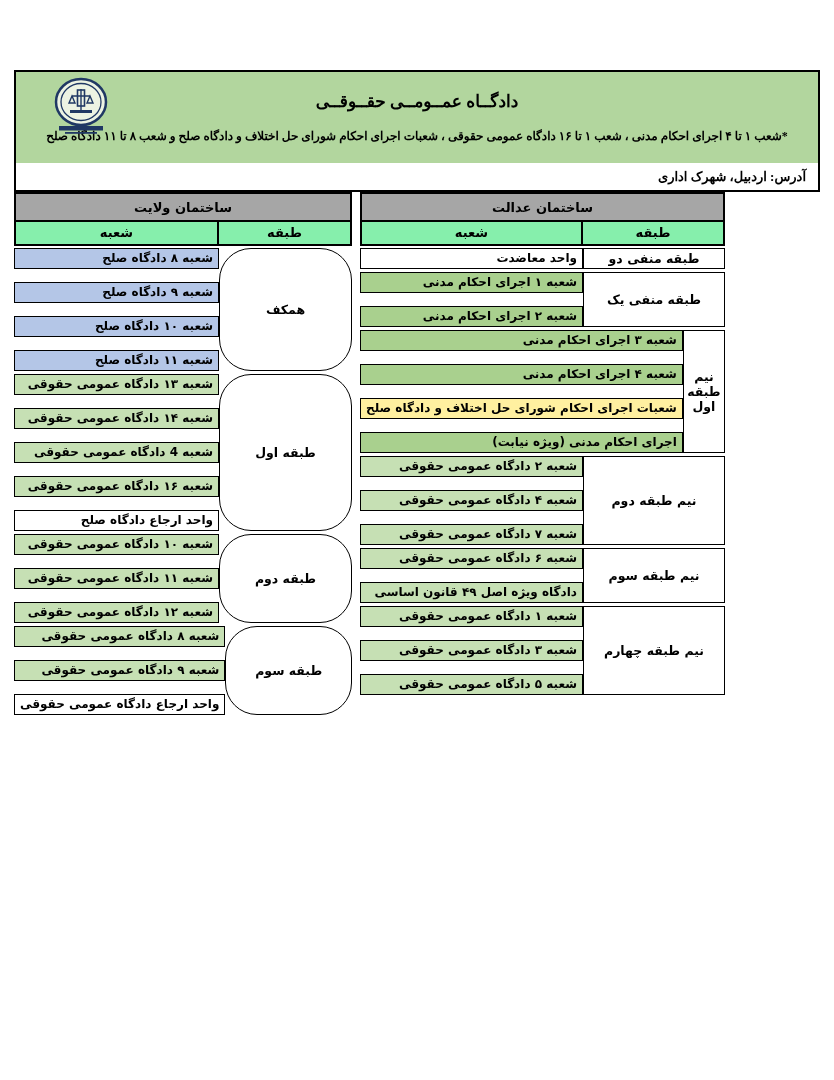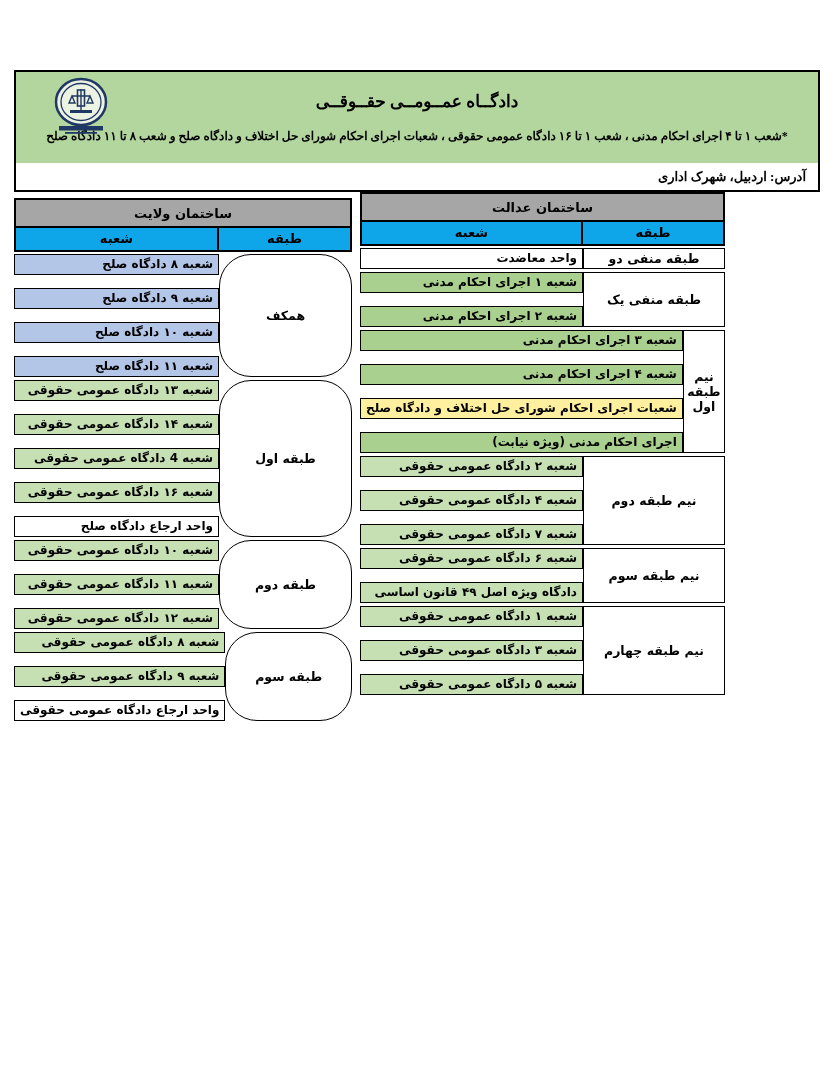--- a/index.html
+++ b/index.html
@@ -14,25 +14,25 @@
   .header-box { border:2px solid #000; background:#fff;font-family:Liberation Serif, serif; }
   .header-green { position:relative; height:91px; background:#b2d69e; }
   .logo { position:absolute; left:32px; top:5px; width:66px; height:58px; }
   .title { text-align:center; padding-top:19px; font-size:17px; letter-spacing:.5px; }
   .subtitle { text-align:center; margin-top:17px; font-size:12px; padding:0 8px; white-space:nowrap; }
   .address { height:27px; line-height:27px; background:#fff; font-size:13px; padding:0 12px; text-align:right; direction:rtl; }
 
   
   .tables { display:flex; gap:8px; margin-top:0; align-items:flex-start; }
   .table { }
-  .t-velayat { width:338px;margin-top:6px; }
+  .t-velayat { width:338px; }
   .t-edalat  { width:365px; }
   .thead { border:2px solid #000; }
   .sec { height:28px; line-height:28px; background:#a6a6a6; text-align:center; font-size:13px; border-bottom:2px solid #000; }
-  .cols { display:flex; height:22px; background:#0ea5e9; }
+  .cols { display:flex; height:22px; background:#86efac; }
   .col-branch { flex:1; line-height:22px; text-align:center; font-size:13px; border-right:2px solid #000; }
   .col-floor { line-height:22px; text-align:center; font-size:13px; }
   .t-velayat .col-floor { width:131px; }
   .t-edalat  .col-floor { width:140px; }
 
   .tbody { margin-top:2px; }
   .group { display:flex; align-items:stretch; margin-bottom:3px; }
   .group:last-child { margin-bottom:0; }
   .branches { flex:1; display:flex; flex-direction:column; gap:13px; }
   .cell {

